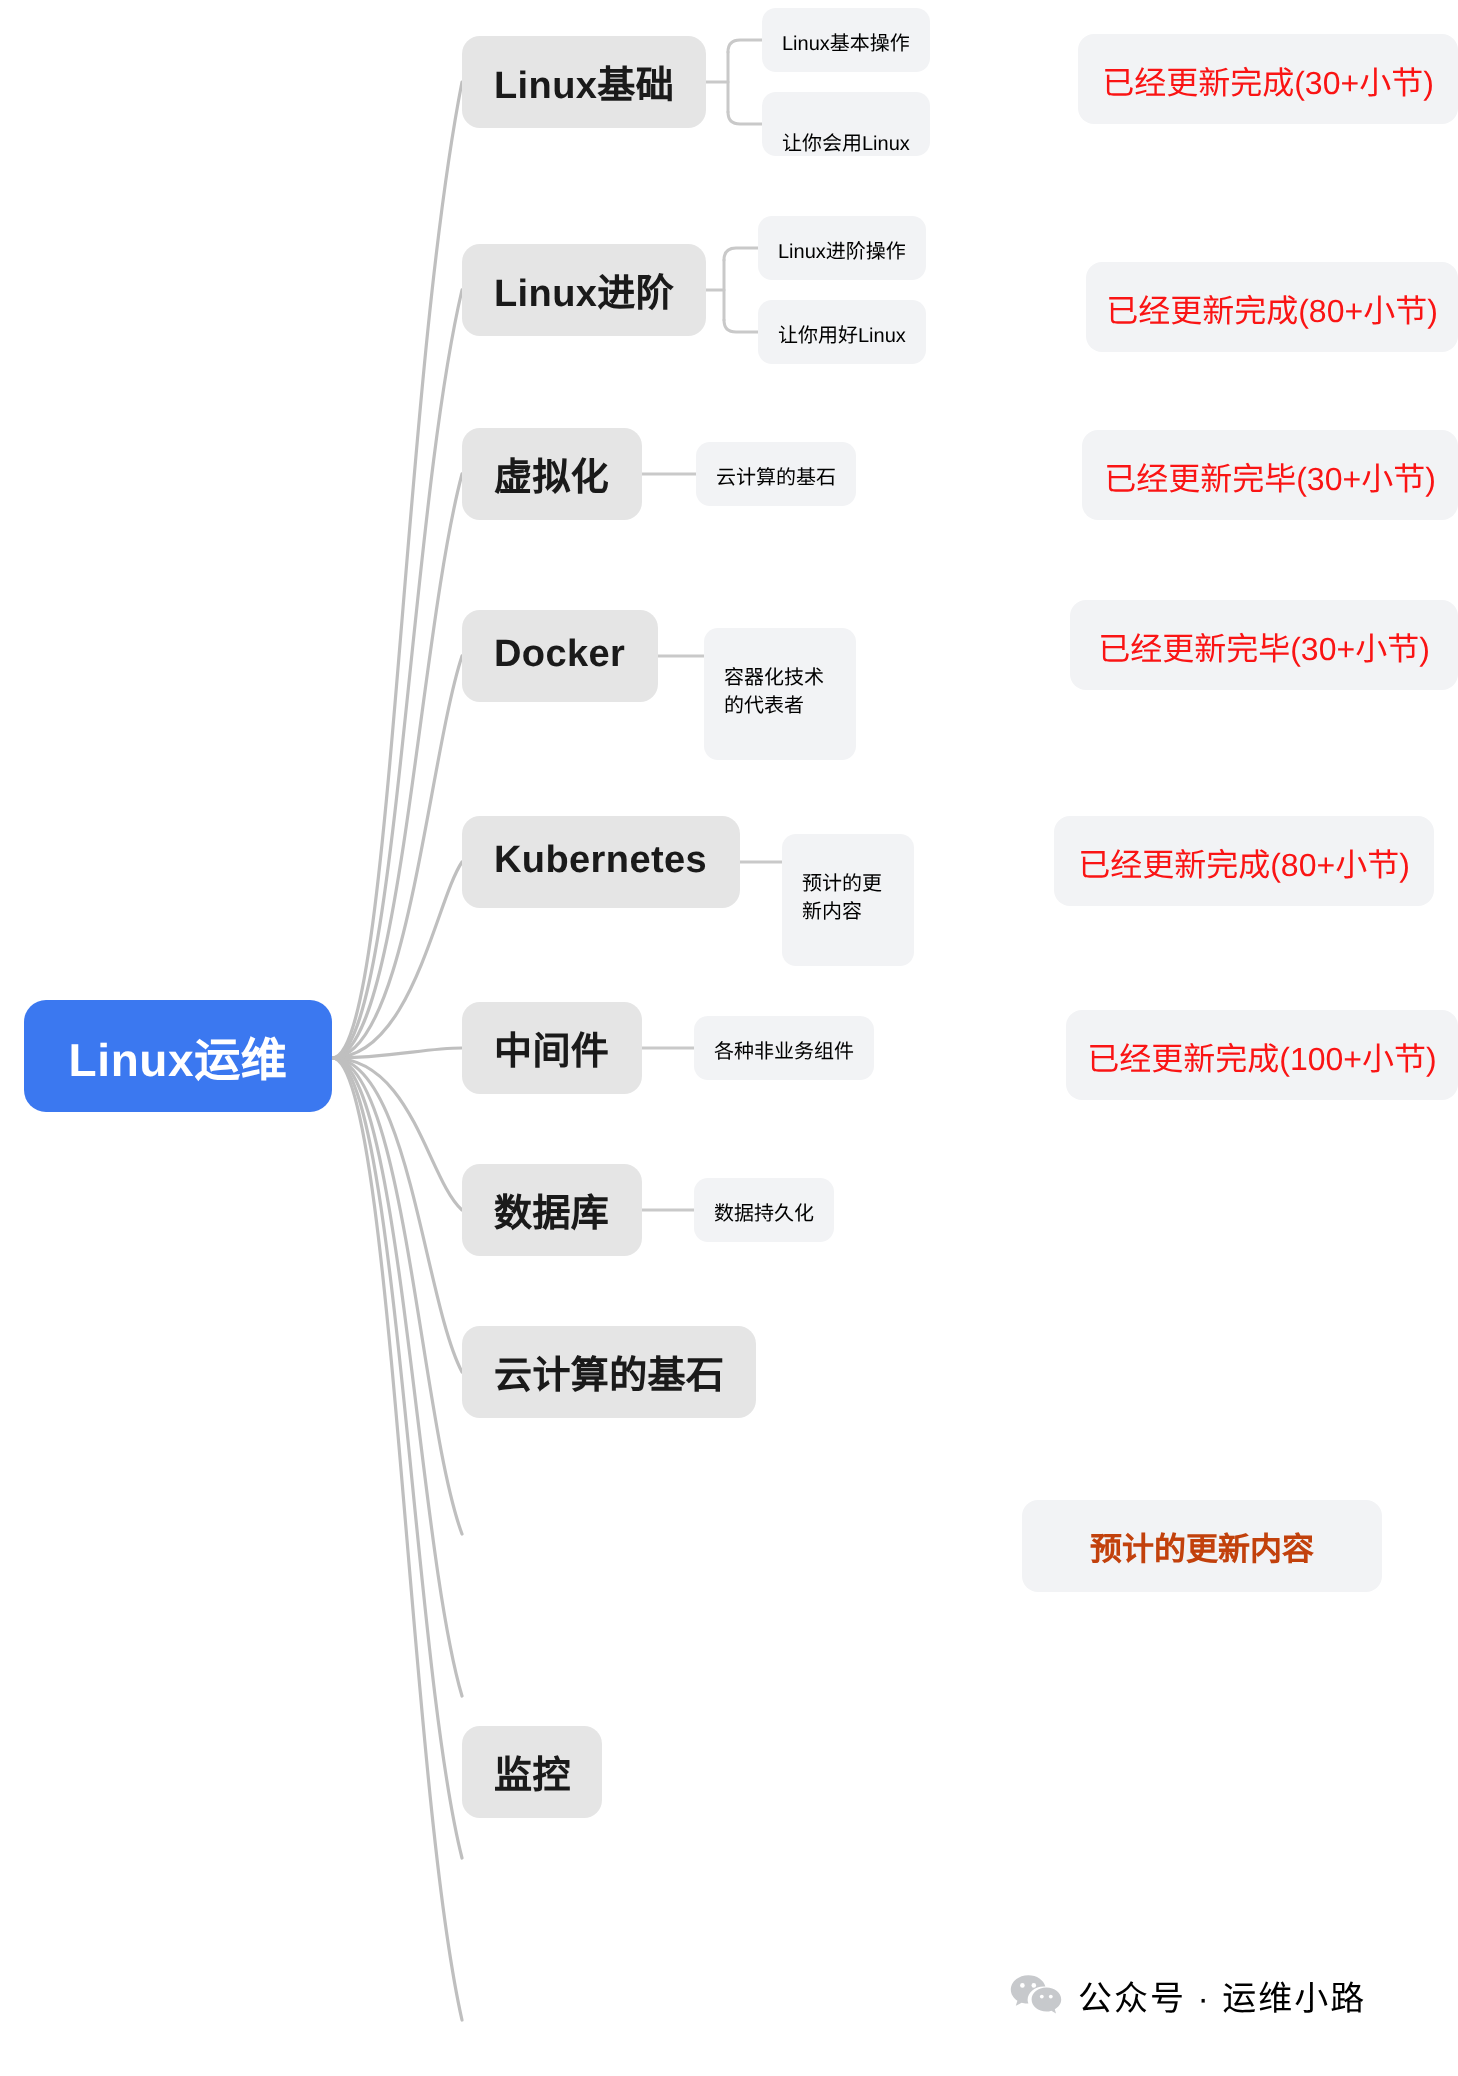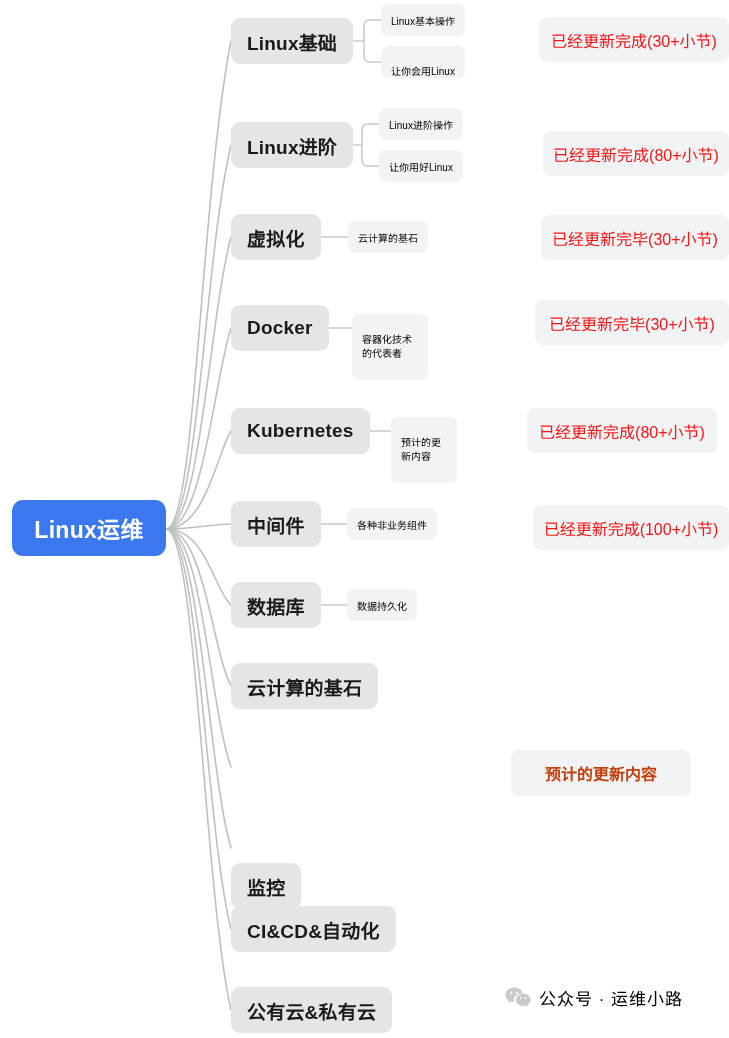--- a/index.html
+++ b/index.html
@@ -192,26 +192,20 @@
     <span>中间件</span>
   </div>
   <div class="node topic-node" style="left:231px; top:582px; height:46px;">
     <span>数据库</span>
   </div>
   <div class="node topic-node" style="left:231px; top:663px; height:46px;">
     <span>云计算的基石</span>
   </div>
   <div class="node topic-node" style="left:231px; top:863px; height:46px;">
     <span>监控</span>
-  </div>
-  <div class="node topic-node" style="left:231px; top:906px; height:46px;">
-    <span>CI&amp;CD&amp;自动化</span>
-  </div>
-  <div class="node topic-node" style="left:231px; top:987px; height:46px;">
-    <span>公有云&amp;私有云</span>
   </div>
 
   <div class="node leaf-node" style="left:381px; top:4px; height:32px;">
     <span>Linux基本操作</span>
   </div>
   <div class="node leaf-node" style="left:381px; top:46px; height:32px;align-items:flex-end;">
     <span>让你会用Linux</span>
   </div>
 
   <div class="node leaf-node" style="left:379px; top:108px; height:32px;">

